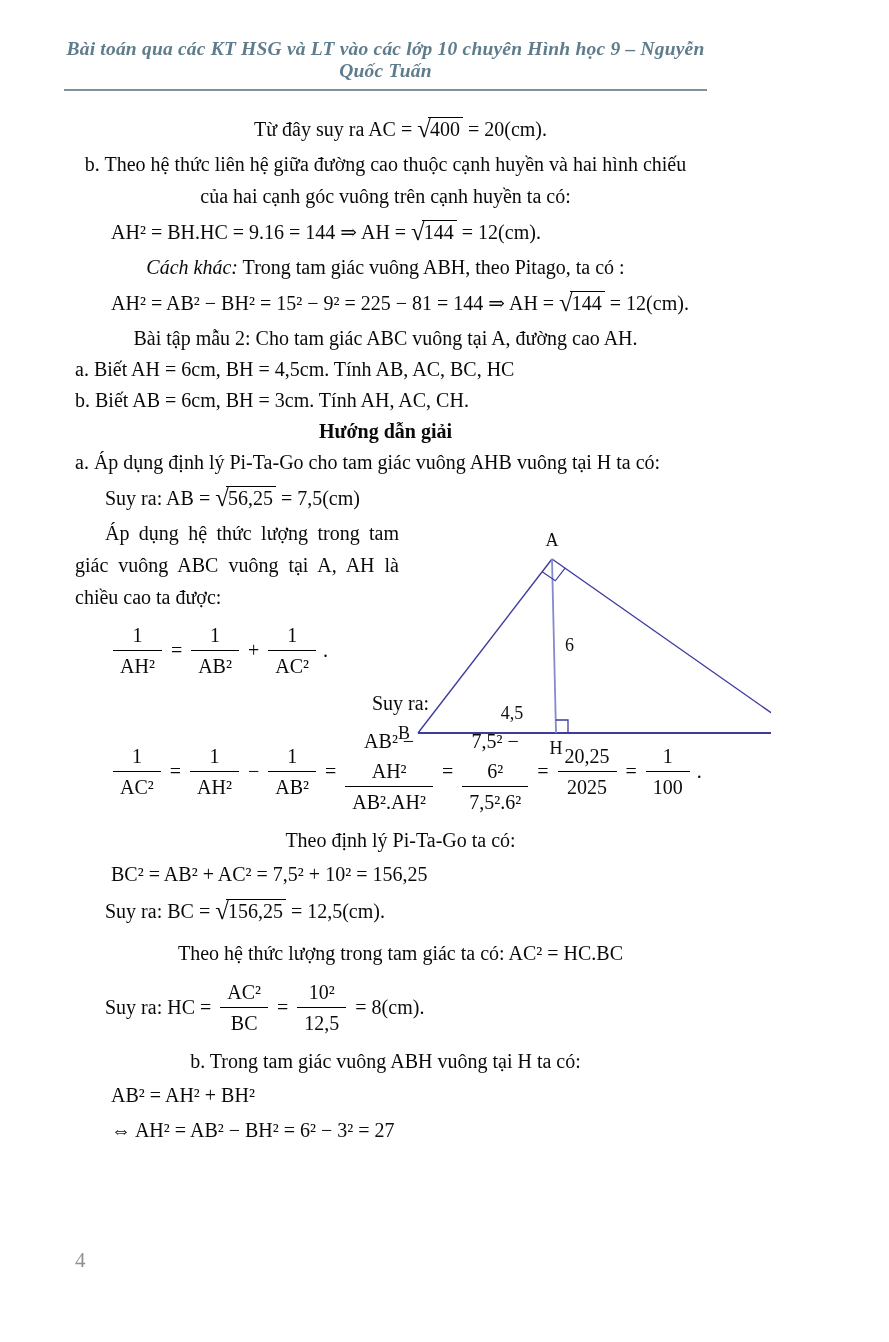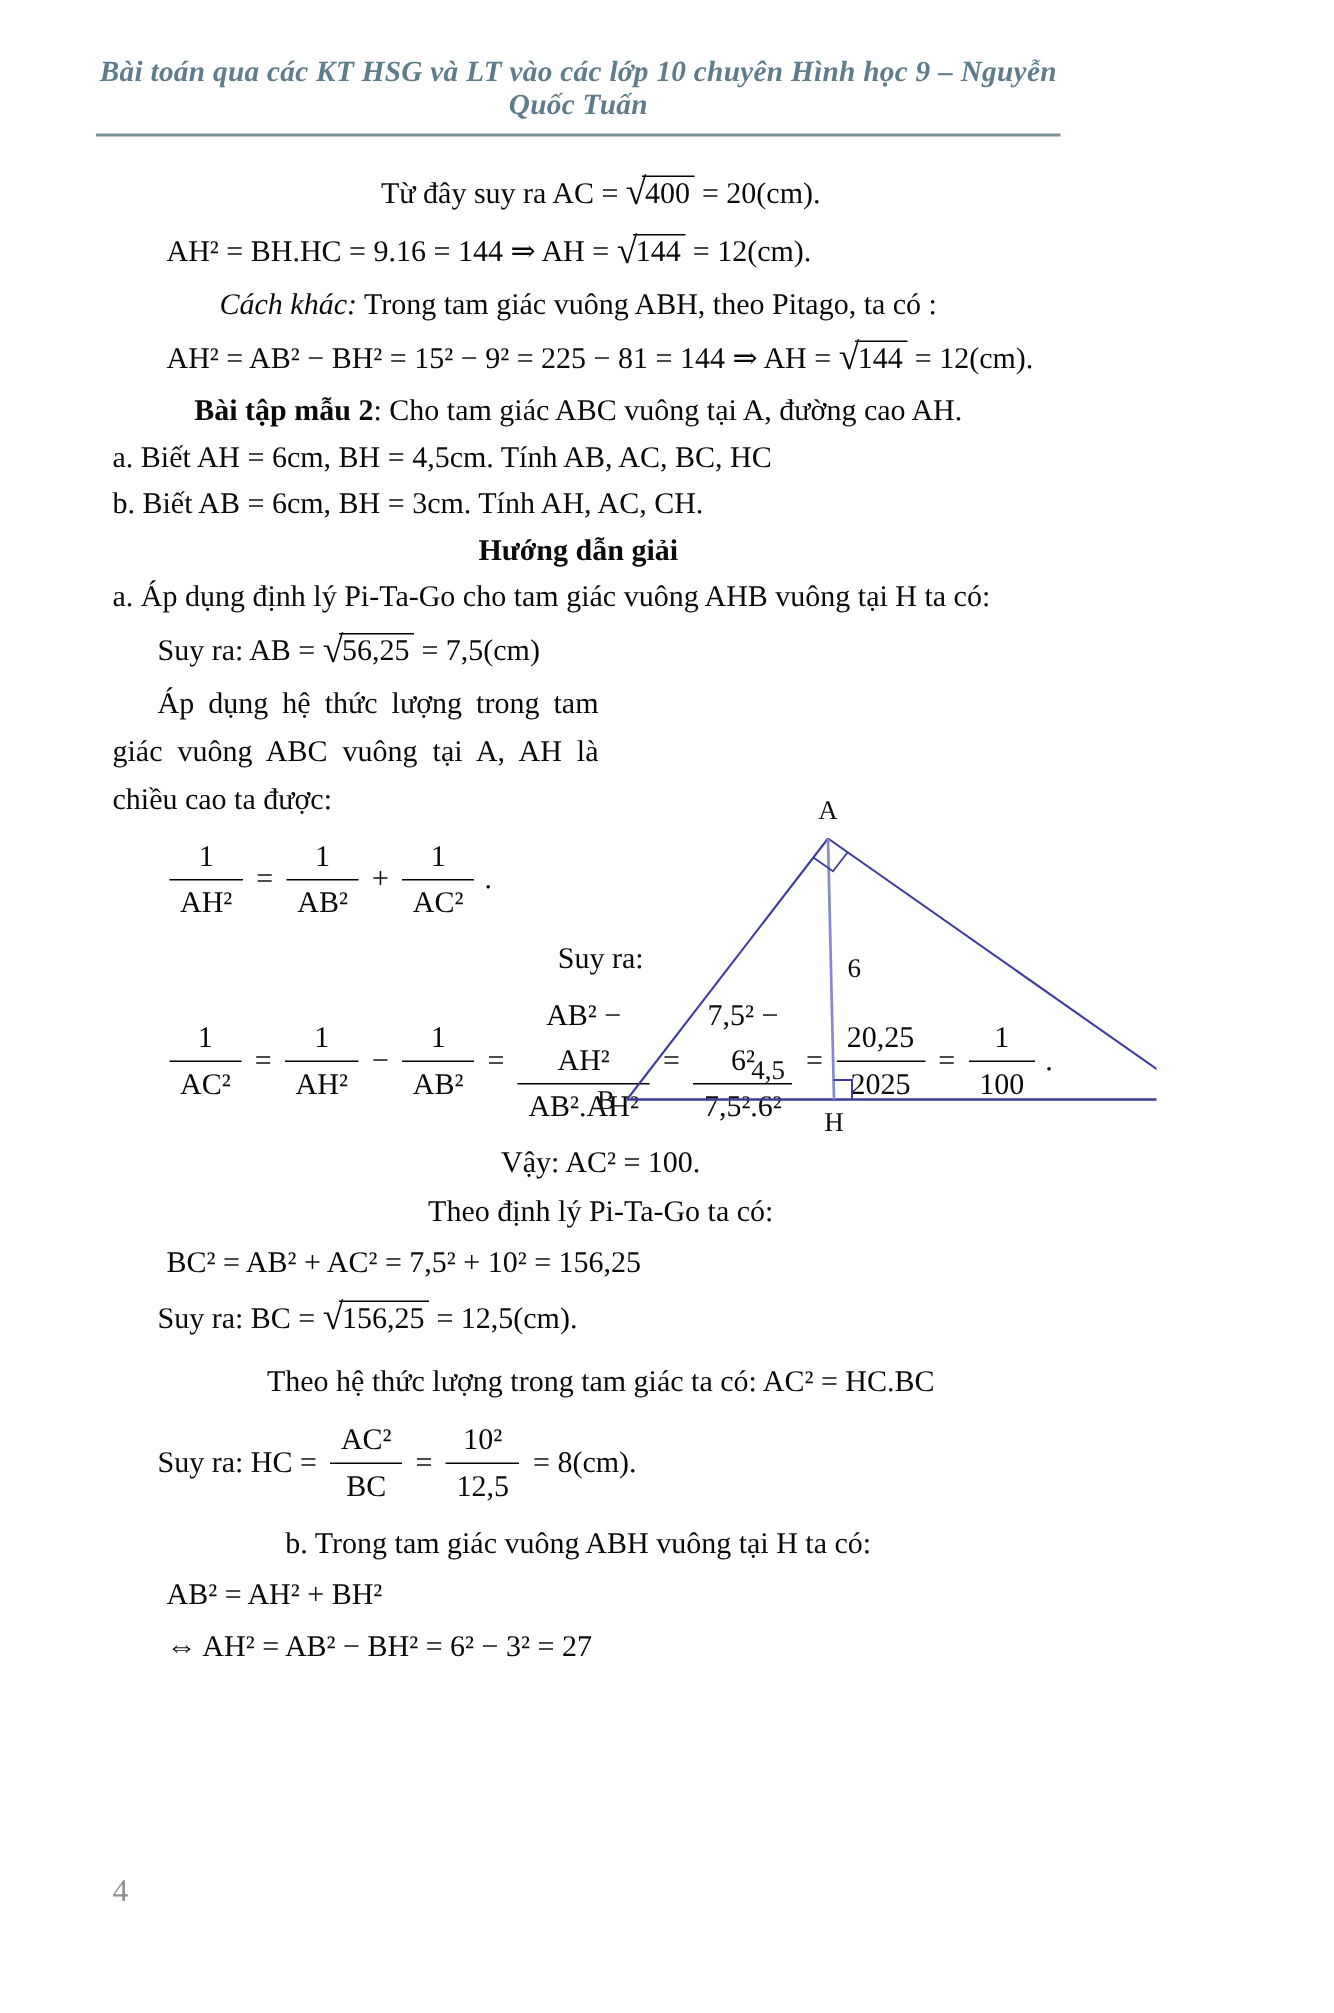--- a/index.html
+++ b/index.html
@@ -13,21 +13,21 @@
     font-style:italic; font-weight:bold; font-size:19.5px;
     color:#5e7c8b; padding-bottom:7px; border-bottom:2px solid #7e929d;
     letter-spacing:.2px;
   }
   .body { margin:18px 75px 0 75px; }
   .t  { line-height:32px;text-align:center; }
   .ind { margin-left:30px; }
   .findent { text-indent:30px; }
   .fm  { line-height:34px; margin-left:36px; }  
   .fmr { line-height:37px; margin-left:36px; }  
-  .b { font-weight:bold; }
+  .b { font-weight:normal; }
   .i { font-style:italic; }
   .center-b { text-align:center; font-weight:bold; line-height:31px; }
   .tight { line-height:31px; }
   
   .sq { white-space:nowrap; display:inline-block; }
   .sq .rsign { font-size:1.25em; font-weight:normal; position:relative; top:1px; margin-right:-3px; }
   .sq .rad { border-top:1.6px solid #000; padding:0 3px 0 2px; }
   
   .fline { display:flex; align-items:center; gap:9px; margin-left:38px; padding:7px 0 6px 0; }
   .frac { display:inline-block; text-align:center; }
@@ -49,20 +49,21 @@
 
   <div class="header">
     <span>Bài toán qua các KT HSG và LT vào các lớp 10 chuyên Hình học 9 – Nguyễn Quốc Tuấn</span>
   </div>
 
   <div class="body">
 
     <div class="t ind fmr" style="margin-left:30px"><span>Từ đây suy ra  AC = </span><span class="sq"><span class="rsign">√</span><span class="rad">400</span></span><span> = 20(cm).</span></div>
 
 
+    <div class="t">b.  Theo hệ thức liên hệ giữa đường cao thuộc cạnh huyền và hai hình chiếu của hai cạnh góc vuông trên cạnh huyền ta có:</div>
 
     <div class="fmr"><span>AH² = BH.HC = 9.16 = 144 ⇒ AH = </span><span class="sq"><span class="rsign">√</span><span class="rad">144</span></span><span> = 12(cm).</span></div>
 
     <div class="t"><span class="i">Cách khác:</span><span> Trong tam giác vuông ABH, theo Pitago, ta có :</span></div>
 
     <div class="fmr"><span>AH² = AB² − BH² = 15² − 9² = 225 − 81 = 144 ⇒ AH = </span><span class="sq"><span class="rsign">√</span><span class="rad">144</span></span><span> = 12(cm).</span></div>
 
     <div class="t"><span class="b">Bài tập mẫu 2</span><span>: Cho tam giác ABC vuông tại A, đường cao AH.</span></div>
 
     <div class="tight">a.  Biết AH = 6cm, BH = 4,5cm. Tính AB, AC, BC, HC</div>
@@ -130,21 +131,20 @@
           <span class="den">2025</span>
         </span>
       <span>=</span>
       <span class="frac">
           <span class="num">1</span>
           <span class="den">100</span>
         </span>
       <span class="fend">.</span>
     </div>
 
-    <div class="t ind">Vậy:  AC² = 100.</div>
 
 
     <div class="t ind" style="line-height:34px">Theo định lý Pi-Ta-Go ta có:</div>
 
     <div class="fm">BC² = AB² + AC² = 7,5² + 10² = 156,25</div>
 
     <div class="fmr" style="margin-left:30px"><span>Suy ra:  BC = </span><span class="sq"><span class="rsign">√</span><span class="rad">156,25</span></span><span> = 12,5(cm).</span></div>
 
     <div class="t ind" style="line-height:34px; margin-top:6px">Theo hệ thức lượng trong tam giác ta có:  AC² = HC.BC</div>
 

